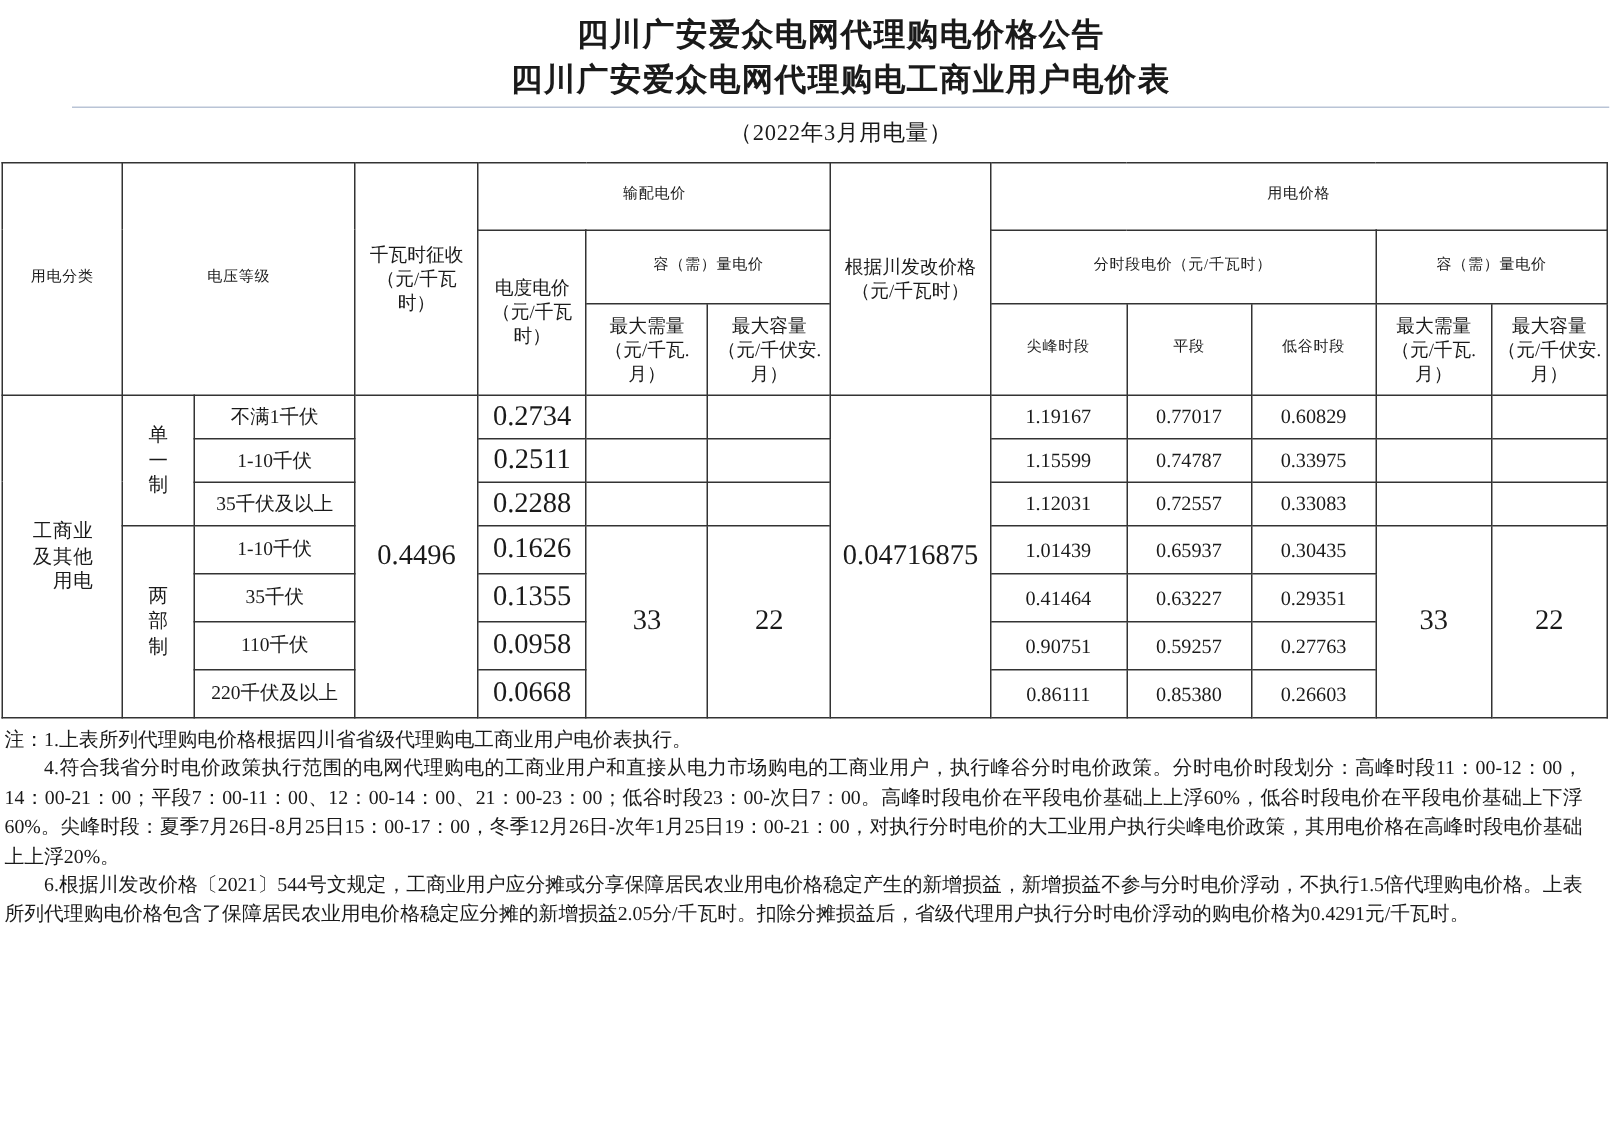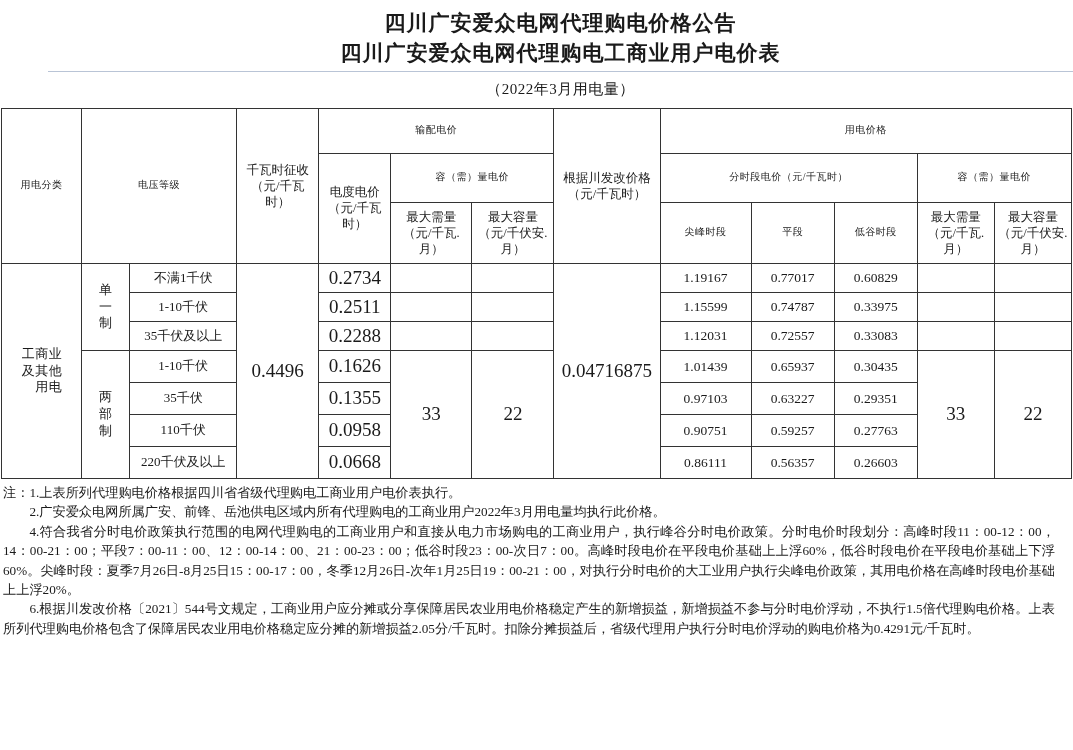--- a/index.html
+++ b/index.html
@@ -228,43 +228,42 @@
         <td class="num-sm">1.01439</td>
         <td class="num-sm">0.65937</td>
         <td class="num-sm">0.30435</td>
         <td rowspan="4" class="num">33</td>
         <td rowspan="4" class="num">22</td>
       </tr>
 
       <tr>
         <td style="height:29px">35千伏</td>
         <td class="num">0.1355</td>
-        <td class="num-sm">0.97103</td>
+        <td class="num-sm">0.41464</td>
         <td class="num-sm">0.63227</td>
         <td class="num-sm">0.29351</td>
       </tr>
 
       <tr>
         <td style="height:29px">110千伏</td>
         <td class="num">0.0958</td>
         <td class="num-sm">0.90751</td>
         <td class="num-sm">0.59257</td>
         <td class="num-sm">0.27763</td>
       </tr>
 
       <tr>
         <td style="height:29px">220千伏及以上</td>
         <td class="num">0.0668</td>
         <td class="num-sm">0.86111</td>
-        <td class="num-sm">0.56357</td>
+        <td class="num-sm">0.85380</td>
         <td class="num-sm">0.26603</td>
       </tr>
     </tbody>
   </table>
 
   <div class="notes">
     <p class="note-p note-first">注：1.上表所列代理购电价格根据四川省省级代理购电工商业用户电价表执行。</p>
-    <p class="note-p note-indent">2.广安爱众电网所属广安、前锋、岳池供电区域内所有代理购电的工商业用户2022年3月用电量均执行此价格。</p>
     <p class="note-p note-indent">4.符合我省分时电价政策执行范围的电网代理购电的工商业用户和直接从电力市场购电的工商业用户，执行峰谷分时电价政策。分时电价时段划分：高峰时段11：00-12：00，14：00-21：00；平段7：00-11：00、12：00-14：00、21：00-23：00；低谷时段23：00-次日7：00。高峰时段电价在平段电价基础上上浮60%，低谷时段电价在平段电价基础上下浮60%。尖峰时段：夏季7月26日-8月25日15：00-17：00，冬季12月26日-次年1月25日19：00-21：00，对执行分时电价的大工业用户执行尖峰电价政策，其用电价格在高峰时段电价基础上上浮20%。</p>
     <p class="note-p note-indent">6.根据川发改价格〔2021〕544号文规定，工商业用户应分摊或分享保障居民农业用电价格稳定产生的新增损益，新增损益不参与分时电价浮动，不执行1.5倍代理购电价格。上表所列代理购电价格包含了保障居民农业用电价格稳定应分摊的新增损益2.05分/千瓦时。扣除分摊损益后，省级代理用户执行分时电价浮动的购电价格为0.4291元/千瓦时。</p>
   </div>
 
 </div>
 
 </body></html>

